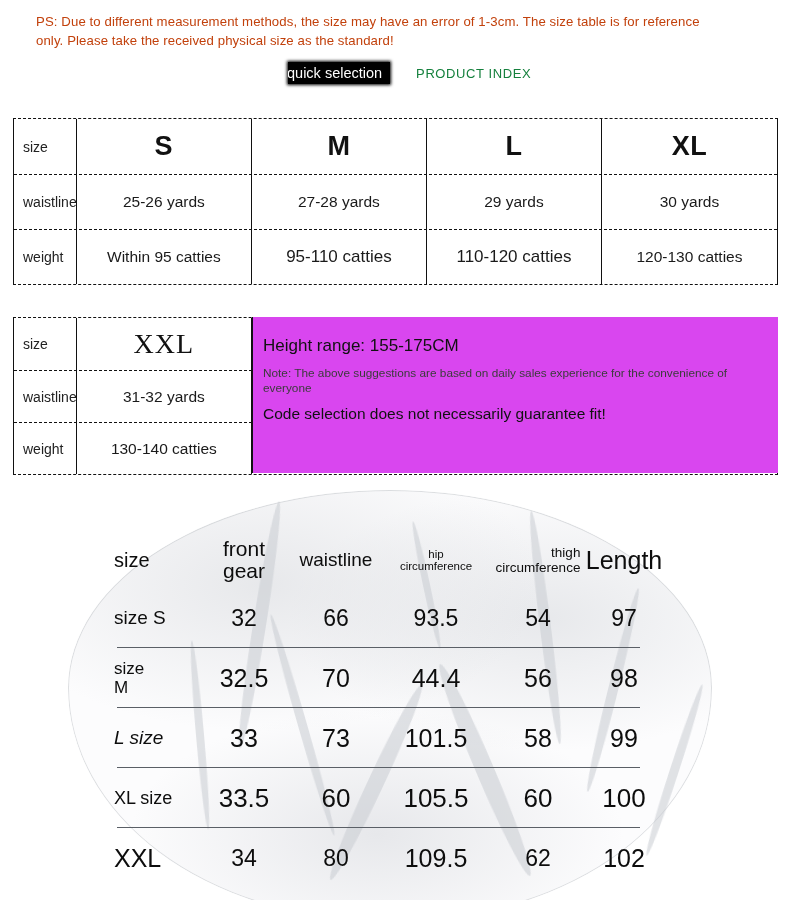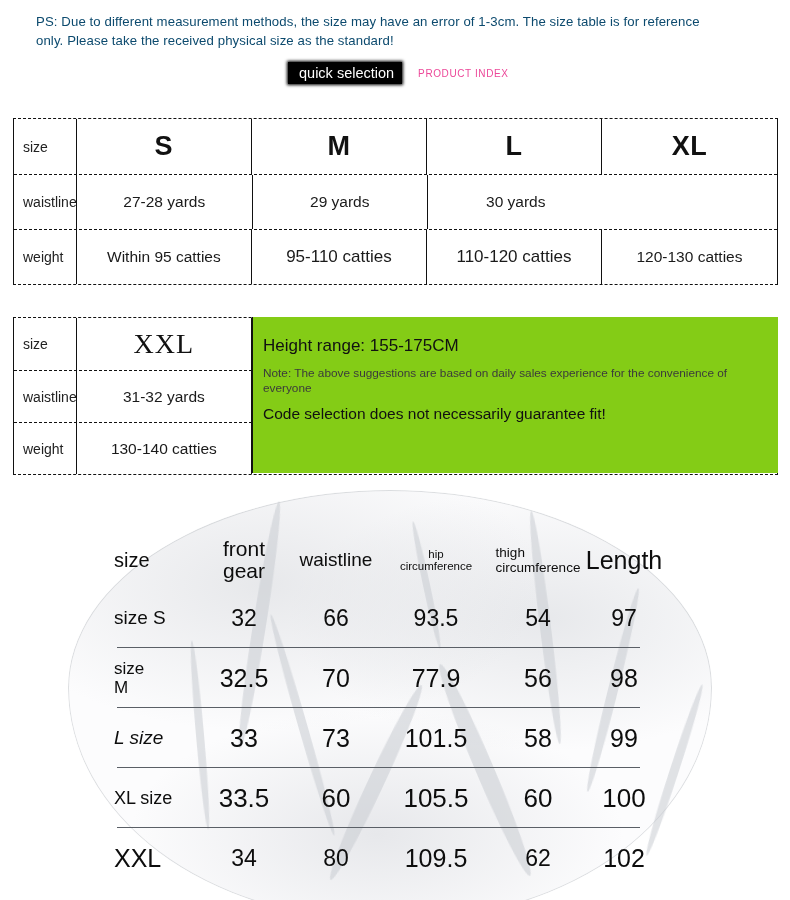--- a/index.html
+++ b/index.html
@@ -17,48 +17,48 @@
   }
 
   
   .ps-note {
     position: absolute;
     left: 36px;
     top: 12px;
     width: 690px;
     font-size: 13.2px;
     line-height: 19px;
-    color: #0c4a6e;
+    color: #c2410c;
     letter-spacing: 0.1px;
   }
 
   
   .index-row {
     position: absolute;
     left: 288px;
     top: 62px;
     display: flex;
     align-items: center;
   }
   .quick-badge {
     background: #000000;
     color: #ffffff;
     font-size: 14.5px;
     line-height: 22px;
     height: 22px;
-    padding: 0 8px 0 16px;
+    padding: 0 8px 0 4px;
     white-space: nowrap;
     overflow: hidden;
     text-indent: -5px;
     box-shadow: 0 0 3px 1px #000;
   }
   .product-index {
-    margin-left: 16px;
-    font-size: 10px;
-    color: #ec4899;
+    margin-left: 26px;
+    font-size: 13px;
+    color: #15803d;
     letter-spacing: 0.6px;
     white-space: nowrap;
   }
 
   
   .dash-table {
     position: absolute;
     border-left: 1.5px solid #111;
     border-right: 1.5px solid #111;
     border-top: 1.5px dashed #111;
@@ -133,21 +133,21 @@
 
   
   .note-panel {
     position: absolute;
     left: 252px;
     top: 317px;
     width: 526px;
     height: 156px;
     box-sizing: border-box;
     border-left: 1.5px solid #111;
-    background: #84cc16;
+    background: #d946ef;
     padding: 18px 12px 0 10px;
   }
   .note-title {
     font-size: 17px;
     color: #111;
     line-height: 22px;
     margin-bottom: 9px;
   }
   .note-small {
     font-size: 11.8px;
@@ -268,20 +268,21 @@
   <div class="dash-row">
     <div class="dash-cell label c0">size</div>
     <div class="dash-cell sep c1 hdr-size">S</div>
     <div class="dash-cell sep c2 hdr-size">M</div>
     <div class="dash-cell sep c3 hdr-size">L</div>
     <div class="dash-cell c4 hdr-size">XL</div>
   </div>
 
   <div class="dash-row">
     <div class="dash-cell label c0">waistline</div>
+    <div class="dash-cell sep c1 val-a">25-26 yards</div>
     <div class="dash-cell sep c2 val-a">27-28 yards</div>
     <div class="dash-cell sep c3 val-a">29 yards</div>
     <div class="dash-cell c4 val-a">30 yards</div>
   </div>
 
   <div class="dash-row">
     <div class="dash-cell label c0">weight</div>
     <div class="dash-cell sep c1 val-b">Within 95 catties</div>
     <div class="dash-cell sep c2 val-b big">95-110 catties</div>
     <div class="dash-cell sep c3 val-b big">110-120 catties</div>
@@ -343,21 +344,21 @@
         </span>
       </div>
       <div class="m-cell m-c2 h-waist">waistline</div>
       <div class="m-cell m-c3 h-hip">
         <span style="display:block;text-align:center;">
           <span>hip</span><br>
           <span>circumference</span>
         </span>
       </div>
       <div class="m-cell m-c4 h-thigh">
-        <span style="display:block;text-align:left;">
+        <span style="display:block;text-align:right;">
           <span>thigh</span><br>
           <span>circumference</span>
         </span>
       </div>
       <div class="m-cell m-c5 h-length">Length</div>
     </div>
 
     <div class="m-row divided">
       <div class="m-cell m-c0 v-label-s">size S</div>
       <div class="m-cell m-c1 v-num">32</div>
@@ -369,21 +370,21 @@
 
     <div class="m-row divided">
       <div class="m-cell m-c0 v-label-m">
         <span style="display:block;text-align:left;">
           <span>size</span><br>
           <span>M</span>
         </span>
       </div>
       <div class="m-cell m-c1 v-num-lg">32.5</div>
       <div class="m-cell m-c2 v-num-lg">70</div>
-      <div class="m-cell m-c3 v-num-lg">77.9</div>
+      <div class="m-cell m-c3 v-num-lg">44.4</div>
       <div class="m-cell m-c4 v-num-lg">56</div>
       <div class="m-cell m-c5 v-num-lg">98</div>
     </div>
 
     <div class="m-row divided">
       <div class="m-cell m-c0 v-label-l">L size</div>
       <div class="m-cell m-c1 v-num-lg">33</div>
       <div class="m-cell m-c2 v-num-lg">73</div>
       <div class="m-cell m-c3 v-num-lg">101.5</div>
       <div class="m-cell m-c4 v-num-lg">58</div>

